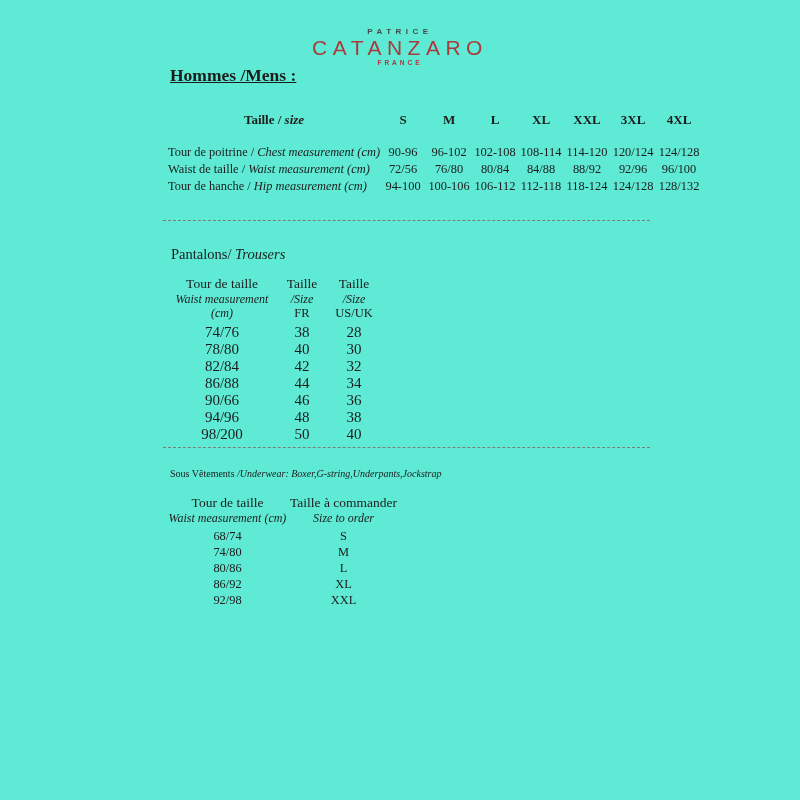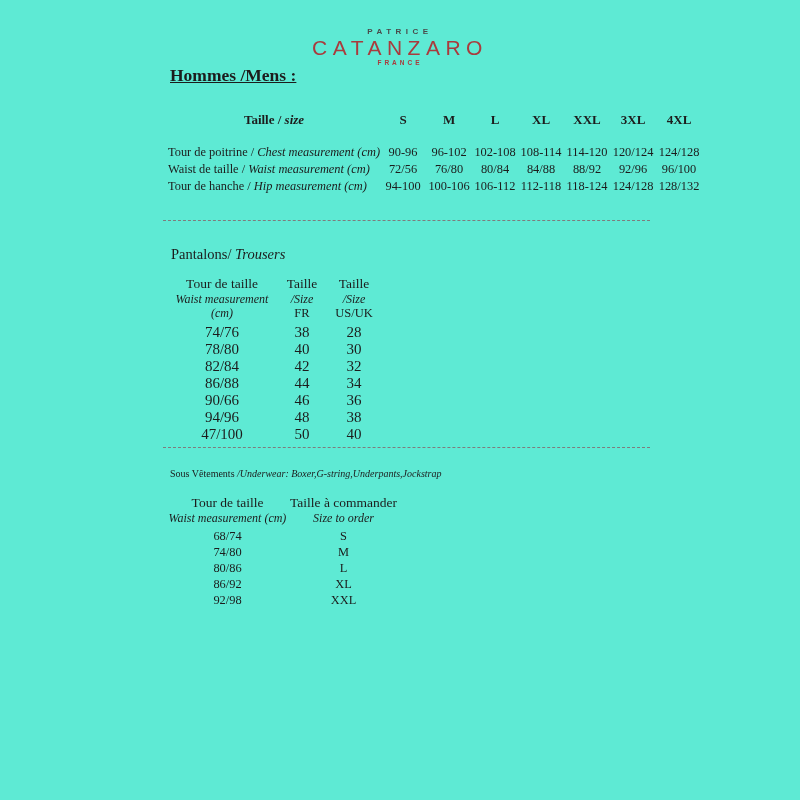--- a/index.html
+++ b/index.html
@@ -165,21 +165,21 @@
           <td>90/66</td>
           <td>46</td>
           <td>36</td>
         </tr>
         <tr>
           <td>94/96</td>
           <td>48</td>
           <td>38</td>
         </tr>
         <tr>
-          <td>47/100</td>
+          <td>98/200</td>
           <td>50</td>
           <td>40</td>
         </tr>
       </tbody>
   </table>
 
   <div class="divider" id="divider-2"></div>
 
   <div class="underwear-title"><span>Sous Vêtements </span><span class="it">/Underwear: Boxer,G-string,Underpants,Jockstrap</span></div>
 

